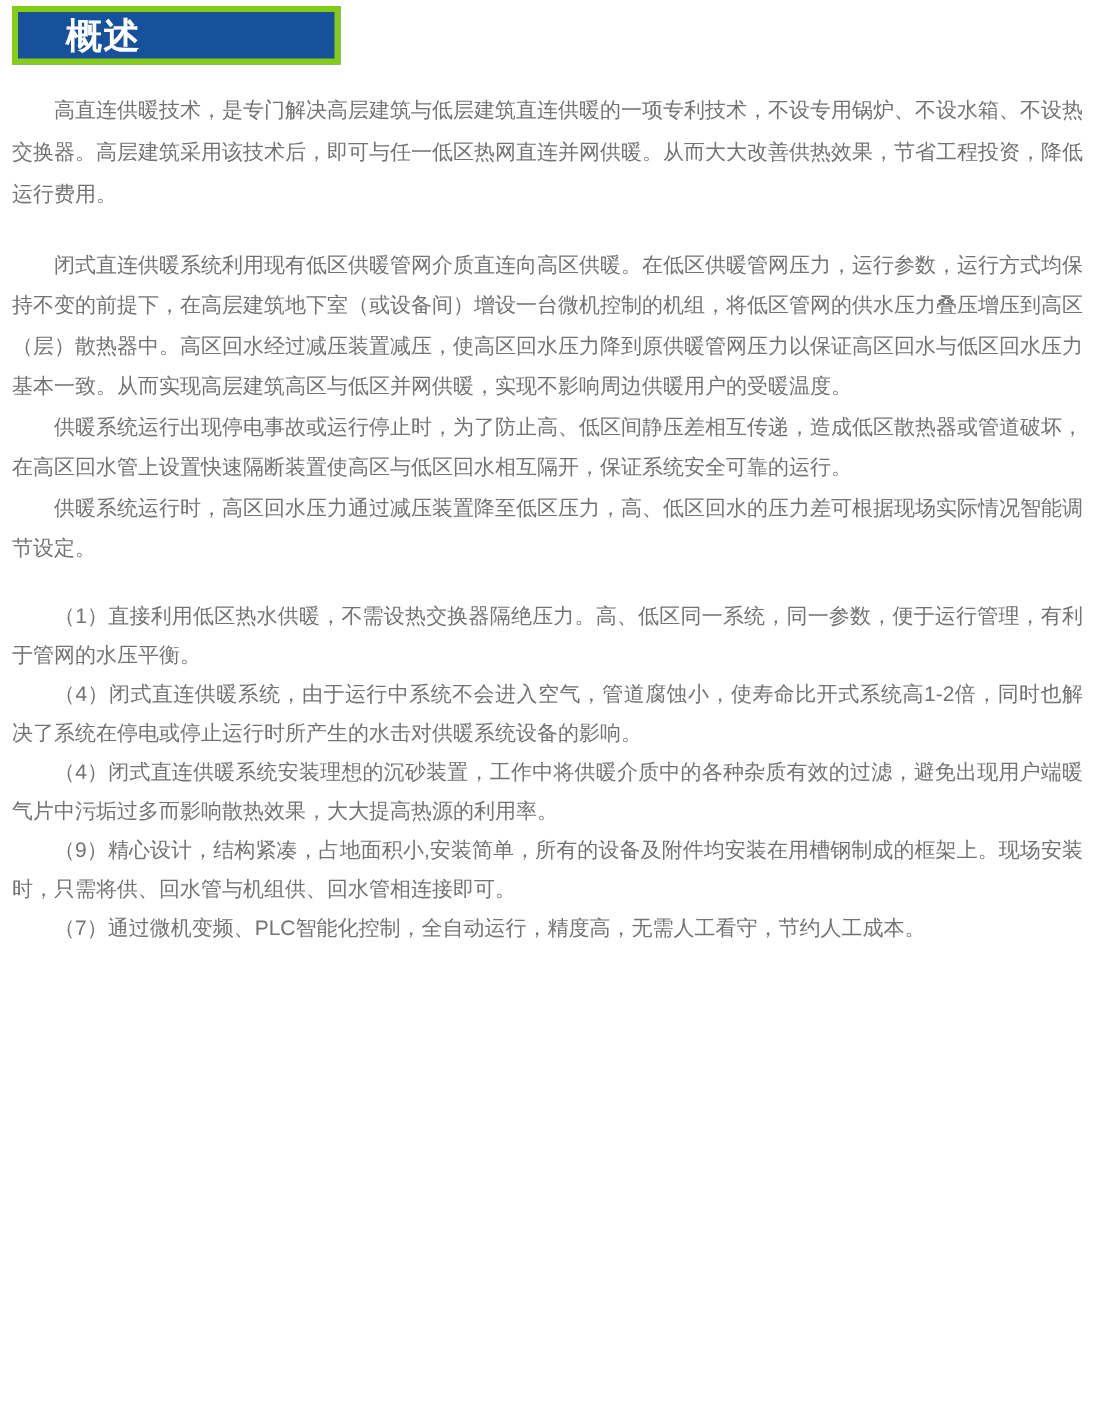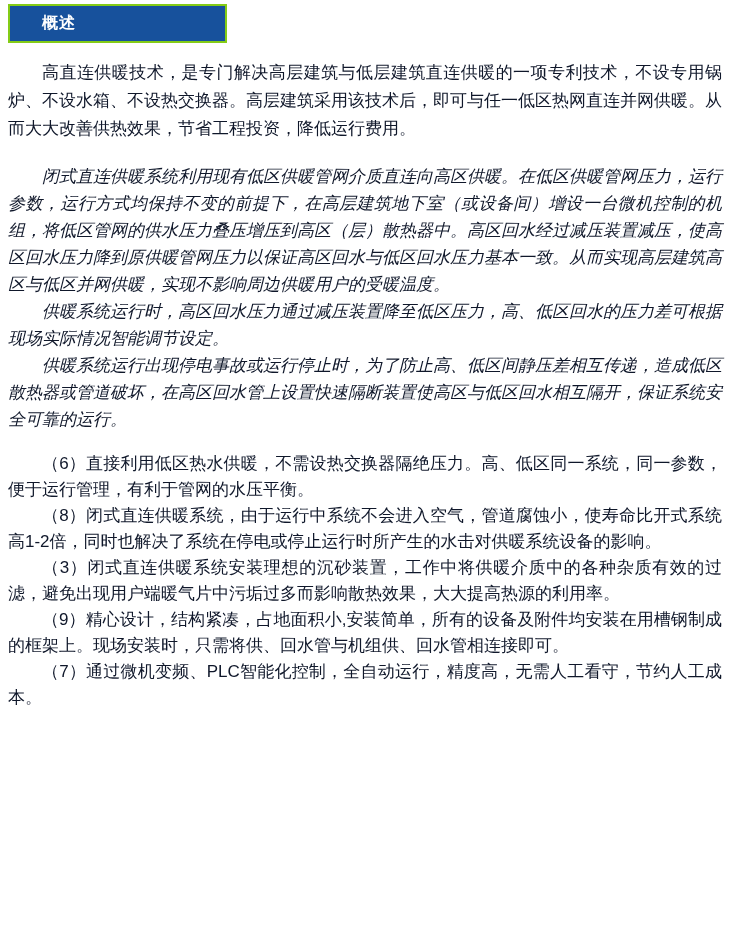--- a/index.html
+++ b/index.html
@@ -18,71 +18,70 @@
     width: 730px;
     height: 951px;
     padding: 4px 8px 0 8px;
     background: #ffffff;
   }
   .section-bar {
     box-sizing: border-box;
     width: 219px;
     height: 39px;
     background: #17519C;
-    border: 2px solid #84cc16;
+    border: 4px solid #84cc16;
     color: #ffffff;
-    font-size: 16px;
+    font-size: 24px;
     font-weight: bold;
     letter-spacing: 1px;
     display: flex;
     align-items: center;
     padding-left: 32px;
   }
   .content {
-    color: #0f172a;
-    font-size: 17px;
+    color: #737373;
+    font-size: 14px;
     text-align: justify;
   }
   .content p {
     margin: 0;
     text-indent: 2em;
   }
   .content-1 {
     margin: 16px 0 20px 0;
     line-height: 28px;
   }
   .content-2 {
     margin: 17px 0 10px 0;
     line-height: 27px;
-    font-style: italic;
   }
   .content-3 {
     margin: 18px 0 0 0;
     line-height: 26px;
   }
 </style>
 </head>
 <body>
 
 <div class="page">
 
   <div class="section-bar">
     <span>概述</span>
   </div>
   <div class="content content-1">
     <p>高直连供暖技术，是专门解决高层建筑与低层建筑直连供暖的一项专利技术，不设专用锅炉、不设水箱、不设热交换器。高层建筑采用该技术后，即可与任一低区热网直连并网供暖。从而大大改善供热效果，节省工程投资，降低运行费用。</p>
   </div>
 
   <div class="content content-2">
     <p>闭式直连供暖系统利用现有低区供暖管网介质直连向高区供暖。在低区供暖管网压力，运行参数，运行方式均保持不变的前提下，在高层建筑地下室（或设备间）增设一台微机控制的机组，将低区管网的供水压力叠压增压到高区（层）散热器中。高区回水经过减压装置减压，使高区回水压力降到原供暖管网压力以保证高区回水与低区回水压力基本一致。从而实现高层建筑高区与低区并网供暖，实现不影响周边供暖用户的受暖温度。</p>
+    <p>供暖系统运行出现停电事故或运行停止时，为了防止高、低区间静压差相互传递，造成低区散热器或管道破坏，在高区回水管上设置快速隔断装置使高区与低区回水相互隔开，保证系统安全可靠的运行。</p>
     <p>供暖系统运行时，高区回水压力通过减压装置降至低区压力，高、低区回水的压力差可根据现场实际情况智能调节设定。</p>
-    <p>供暖系统运行出现停电事故或运行停止时，为了防止高、低区间静压差相互传递，造成低区散热器或管道破坏，在高区回水管上设置快速隔断装置使高区与低区回水相互隔开，保证系统安全可靠的运行。</p>
   </div>
 
   <div class="content content-3">
-    <p>（6）直接利用低区热水供暖，不需设热交换器隔绝压力。高、低区同一系统，同一参数，便于运行管理，有利于管网的水压平衡。</p>
-    <p>（8）闭式直连供暖系统，由于运行中系统不会进入空气，管道腐蚀小，使寿命比开式系统高1-2倍，同时也解决了系统在停电或停止运行时所产生的水击对供暖系统设备的影响。</p>
-    <p>（3）闭式直连供暖系统安装理想的沉砂装置，工作中将供暖介质中的各种杂质有效的过滤，避免出现用户端暖气片中污垢过多而影响散热效果，大大提高热源的利用率。</p>
+    <p>（1）直接利用低区热水供暖，不需设热交换器隔绝压力。高、低区同一系统，同一参数，便于运行管理，有利于管网的水压平衡。</p>
+    <p>（4）闭式直连供暖系统，由于运行中系统不会进入空气，管道腐蚀小，使寿命比开式系统高1-2倍，同时也解决了系统在停电或停止运行时所产生的水击对供暖系统设备的影响。</p>
+    <p>（4）闭式直连供暖系统安装理想的沉砂装置，工作中将供暖介质中的各种杂质有效的过滤，避免出现用户端暖气片中污垢过多而影响散热效果，大大提高热源的利用率。</p>
     <p>（9）精心设计，结构紧凑，占地面积小,安装简单，所有的设备及附件均安装在用槽钢制成的框架上。现场安装时，只需将供、回水管与机组供、回水管相连接即可。</p>
     <p>（7）通过微机变频、PLC智能化控制，全自动运行，精度高，无需人工看守，节约人工成本。</p>
   </div>
 
 </div>
 
 </body></html>

